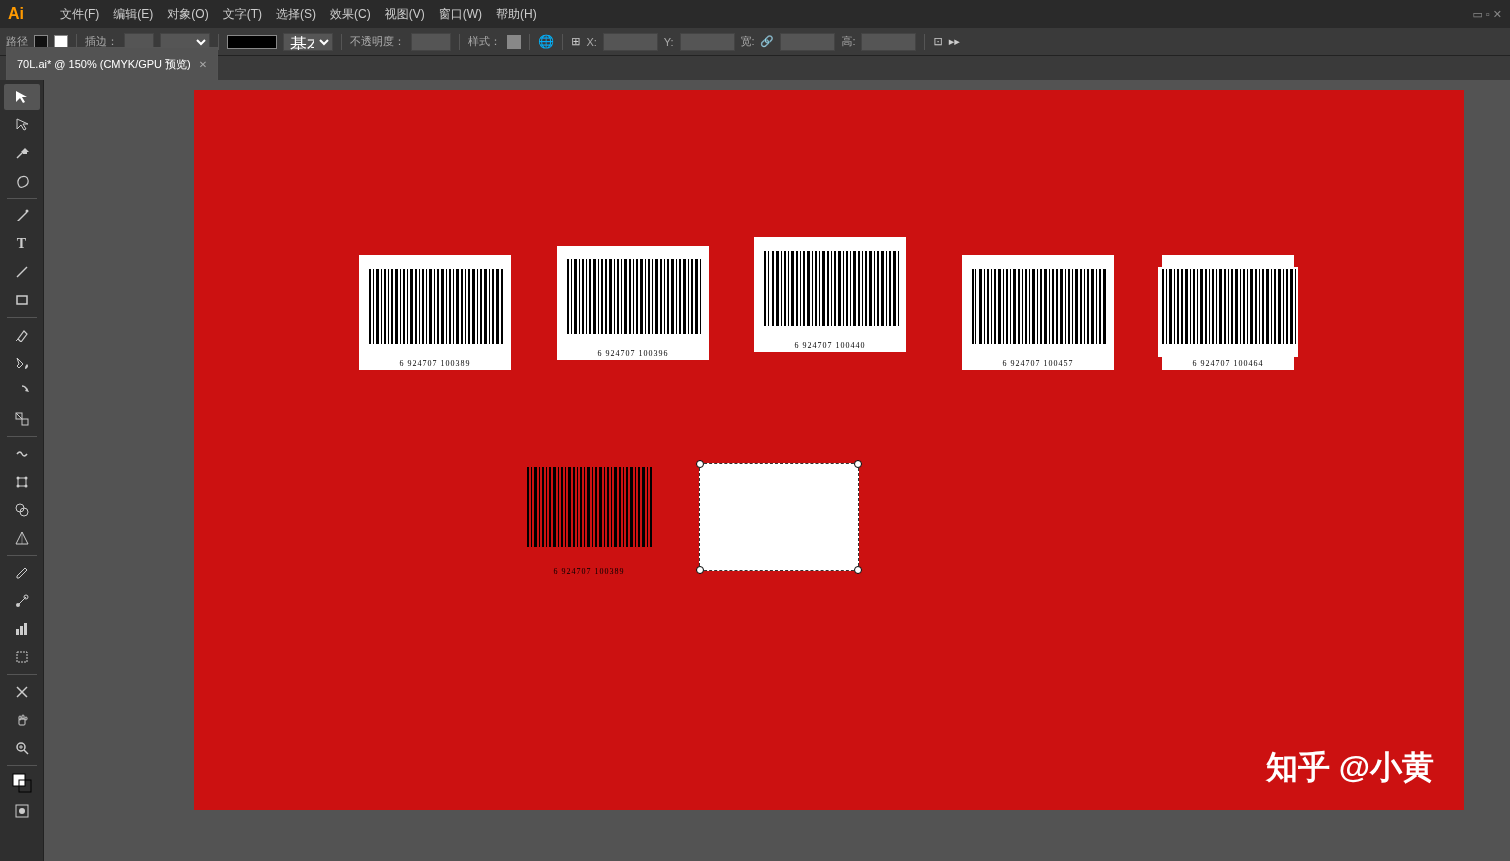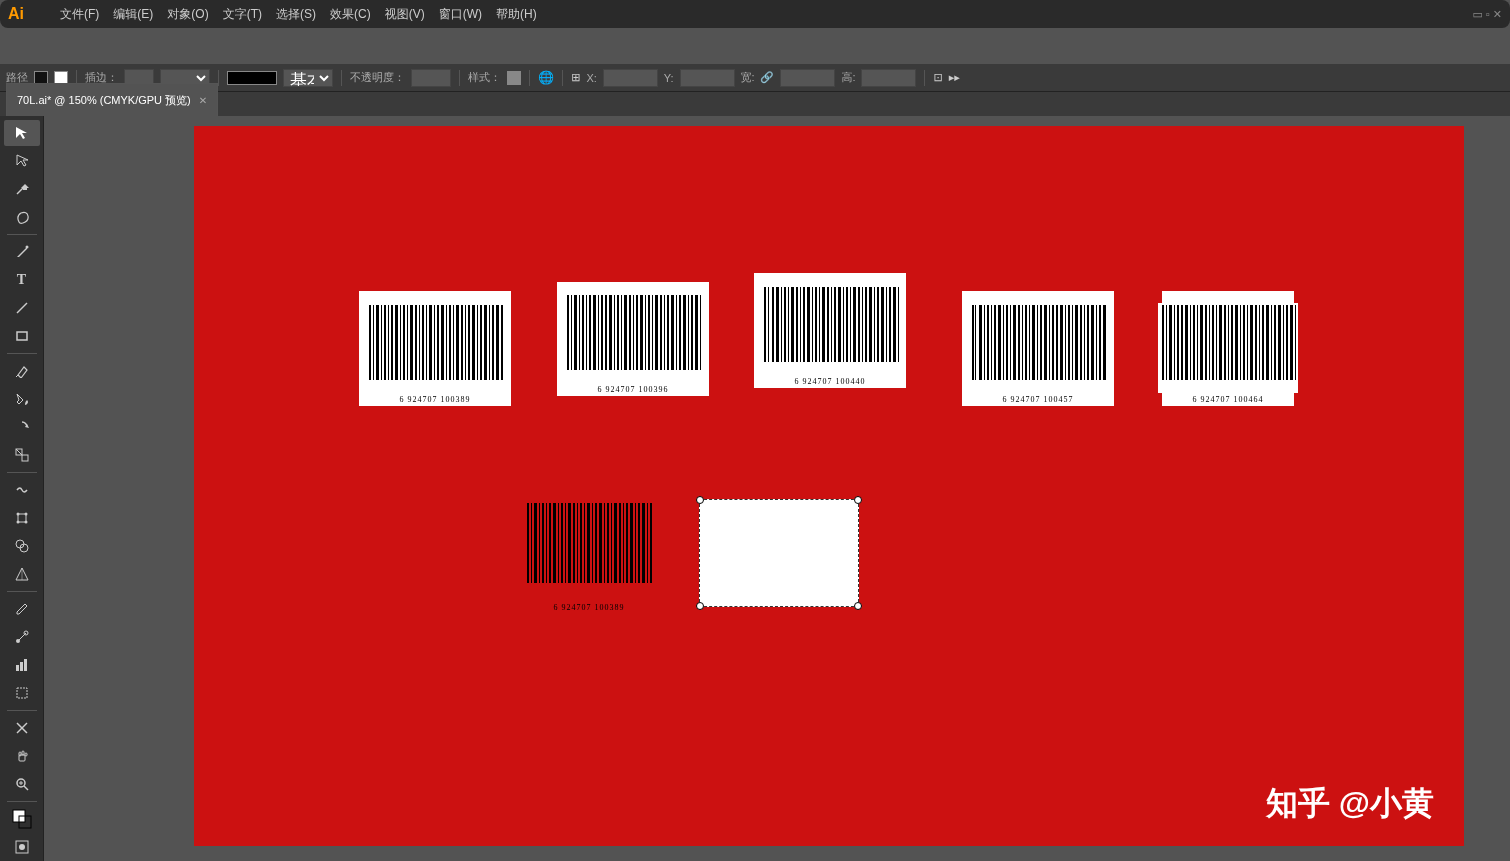--- a/index.html
+++ b/index.html
@@ -6,21 +6,20 @@
     body { width: 1510px; height: 861px; overflow: hidden; background: #535353; font-family: Arial, sans-serif; font-size: 12px; color: #fff; }
 
     
     #title-bar {
       height: 28px;
       background: #2a2a2a;
       display: flex;
       align-items: center;
       padding: 0 8px;
       gap: 12px;
-      border-radius: 8px;
     }
     #ai-logo {
       font-size: 16px;
       font-weight: bold;
       color: #ff9a00;
       width: 34px;
     }
     .menu-bar {
       display: flex;
       gap: 2px;
@@ -40,21 +39,20 @@
 
     
     #control-bar {
       height: 28px;
       background: #3a3a3a;
       display: flex;
       align-items: center;
       padding: 0 6px;
       gap: 6px;
       border-bottom: 1px solid #222;
-      margin-top: 36px;
     }
     .ctrl-label { font-size: 11px; color: #aaa; }
     .ctrl-input {
       background: #555;
       border: 1px solid #444;
       color: #fff;
       height: 18px;
       font-size: 11px;
       padding: 0 3px;
       min-width: 30px;

